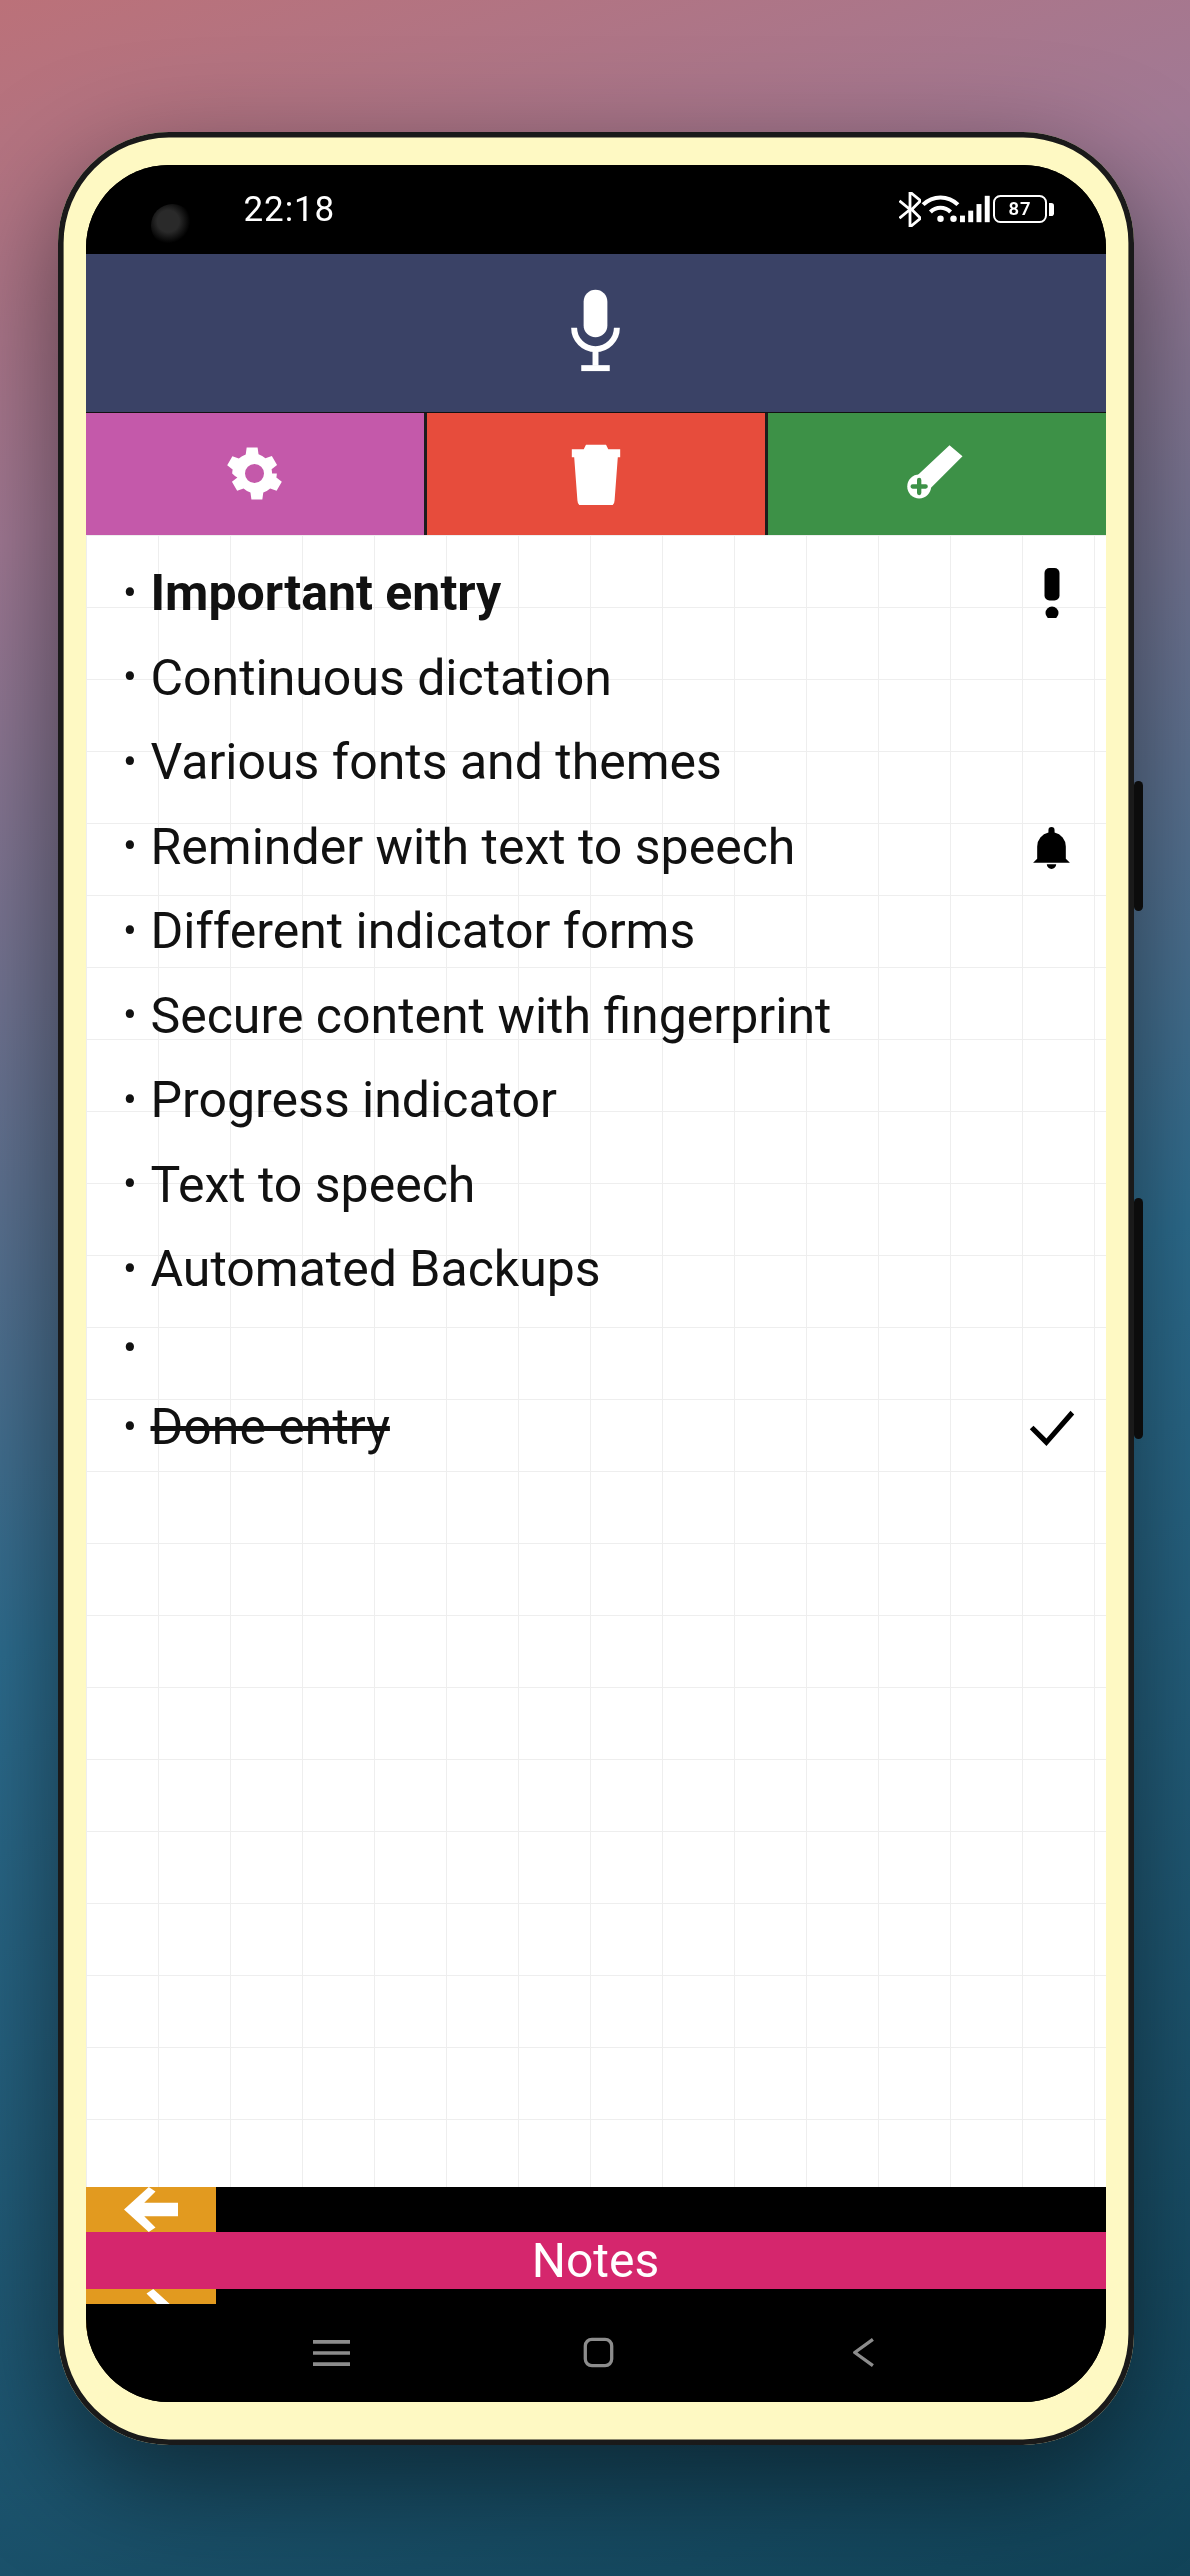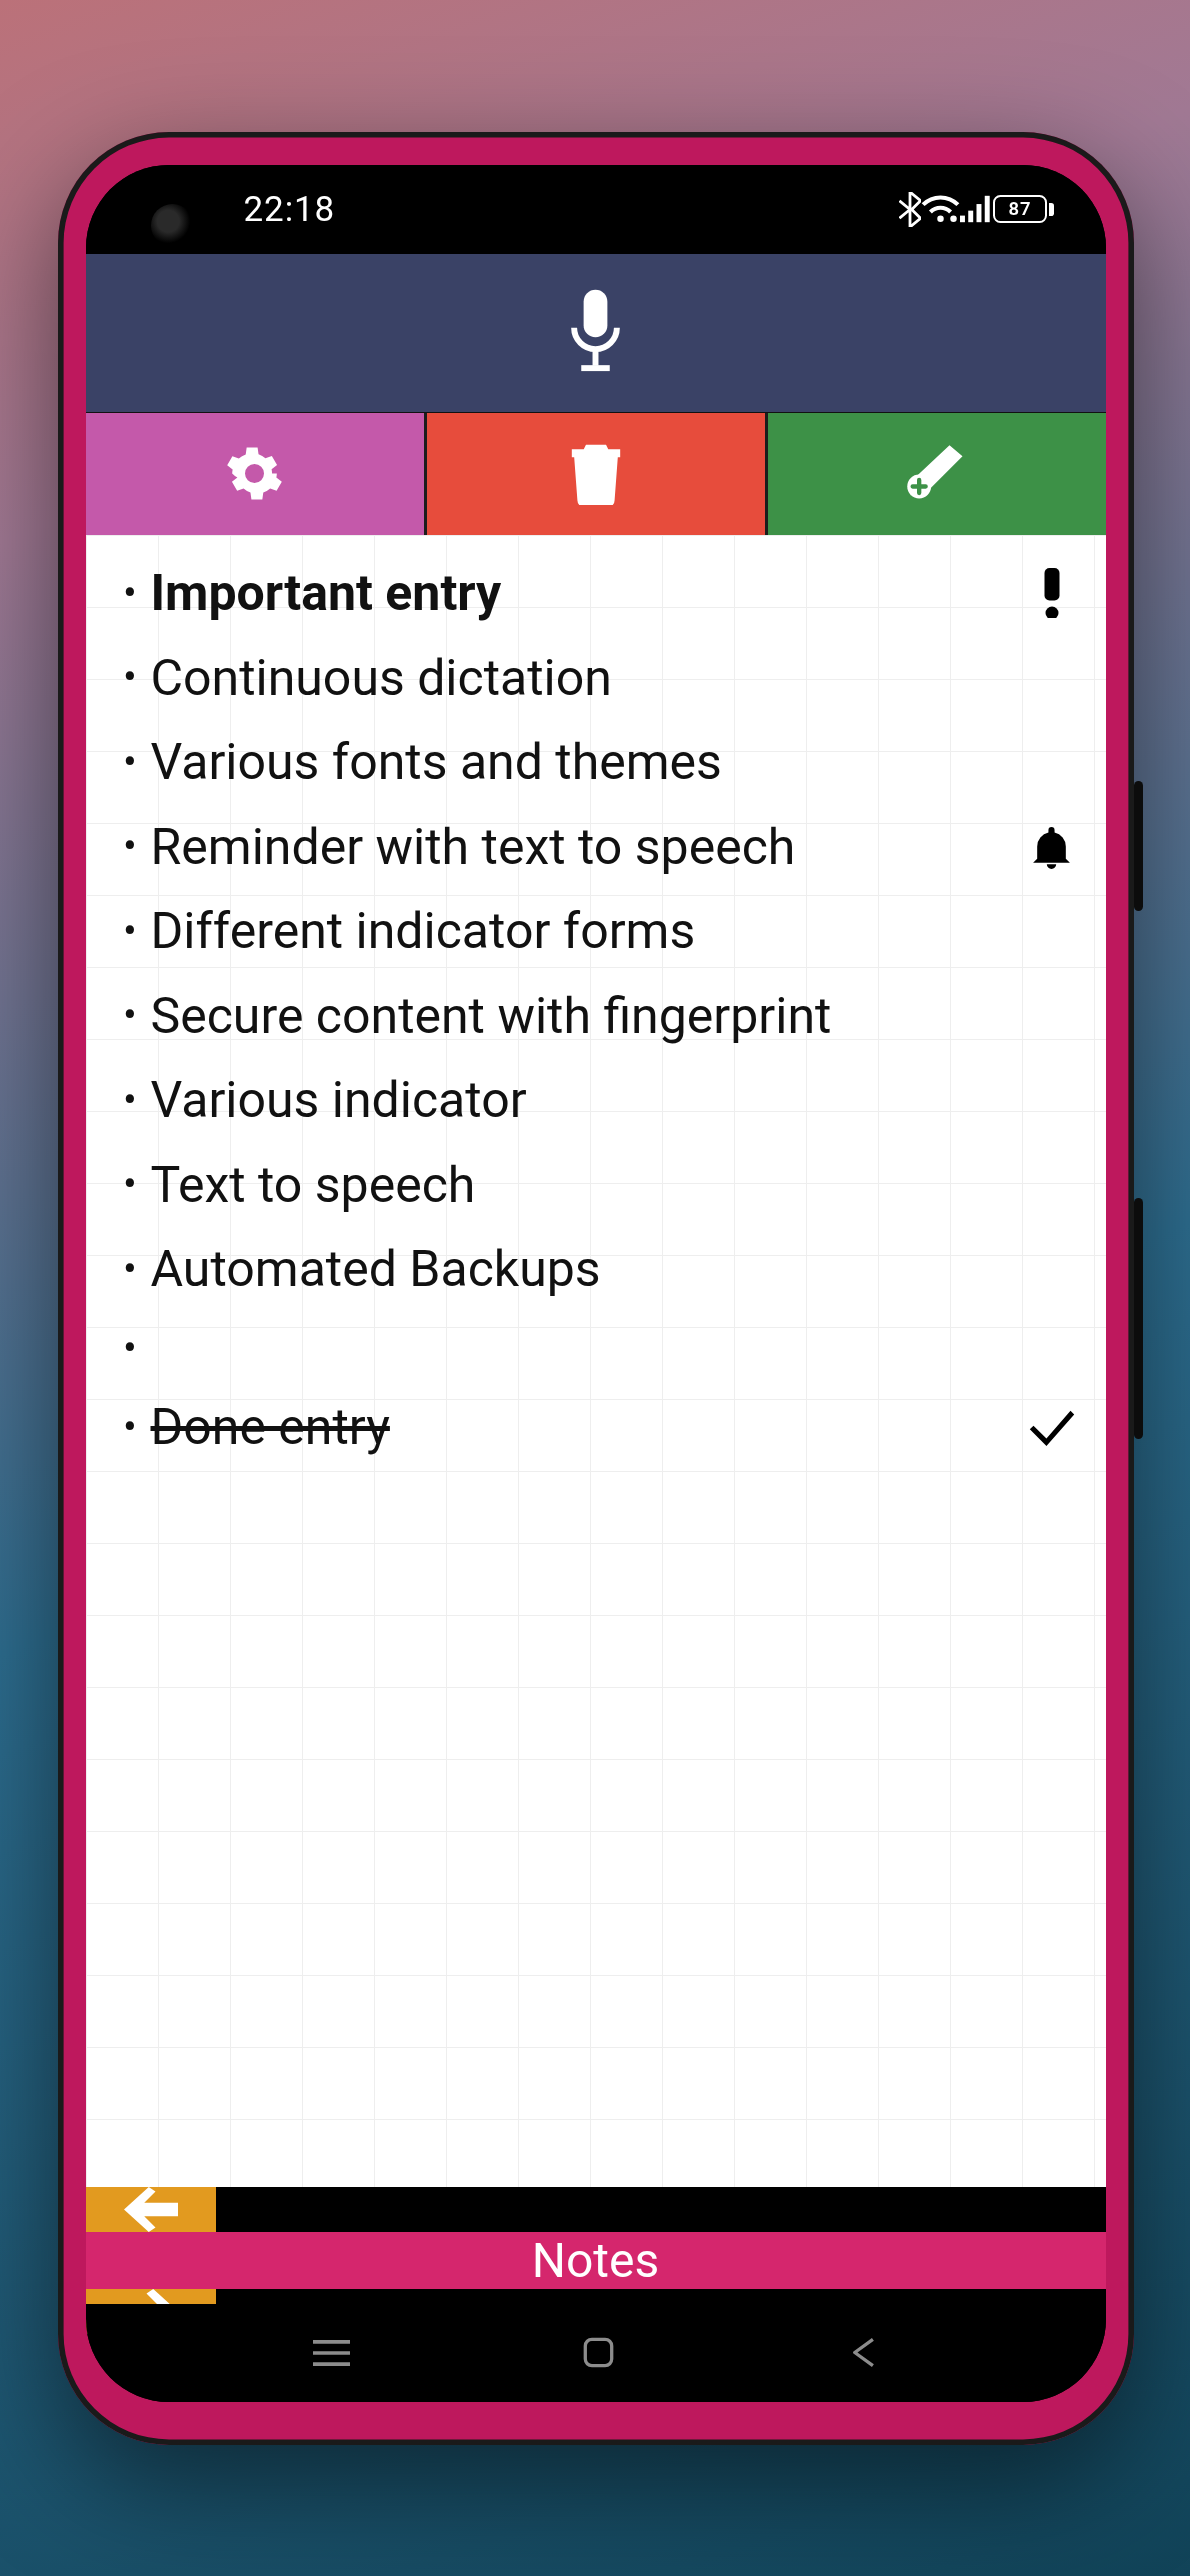--- a/index.html
+++ b/index.html
@@ -12,21 +12,21 @@
     justify-content: center;
     width: 1191px;
     height: 2576px;
     overflow: hidden;
   }
 
   
   .phone {
     width: 1076px;
     height: 2313px;
-    background: #be185d;
+    background: #fef9c3;
     border-radius: 111px;
     padding: 33px 28px 43px 28px;
     position: relative;
     box-shadow: 0 0 0 5.6px #1a1a1a inset, 0 37px 111px rgba(0,0,0,.5);
   }
   .side-btn { position:absolute; background:#0c0c0c; border-radius:7.4px; }
   .side-btn.r1 { right:-9.3px; top:649px;  width:9.3px; height:130px; }
   .side-btn.r2 { right:-9.3px; top:1066px; width:9.3px; height:241px; }
 
   .screen {
@@ -213,21 +213,21 @@
           <span class="txt">Different indicator forms</span>
           <span class="badge"></span>
         </div>
         <div class="item normal">
           <span class="bullet">•</span>
           <span class="txt">Secure content with fingerprint</span>
           <span class="badge"></span>
         </div>
         <div class="item normal">
           <span class="bullet">•</span>
-          <span class="txt">Various indicator</span>
+          <span class="txt">Progress indicator</span>
           <span class="badge"></span>
         </div>
         <div class="item normal">
           <span class="bullet">•</span>
           <span class="txt">Text to speech</span>
           <span class="badge"></span>
         </div>
         <div class="item normal">
           <span class="bullet">•</span>
           <span class="txt">Automated Backups</span>

